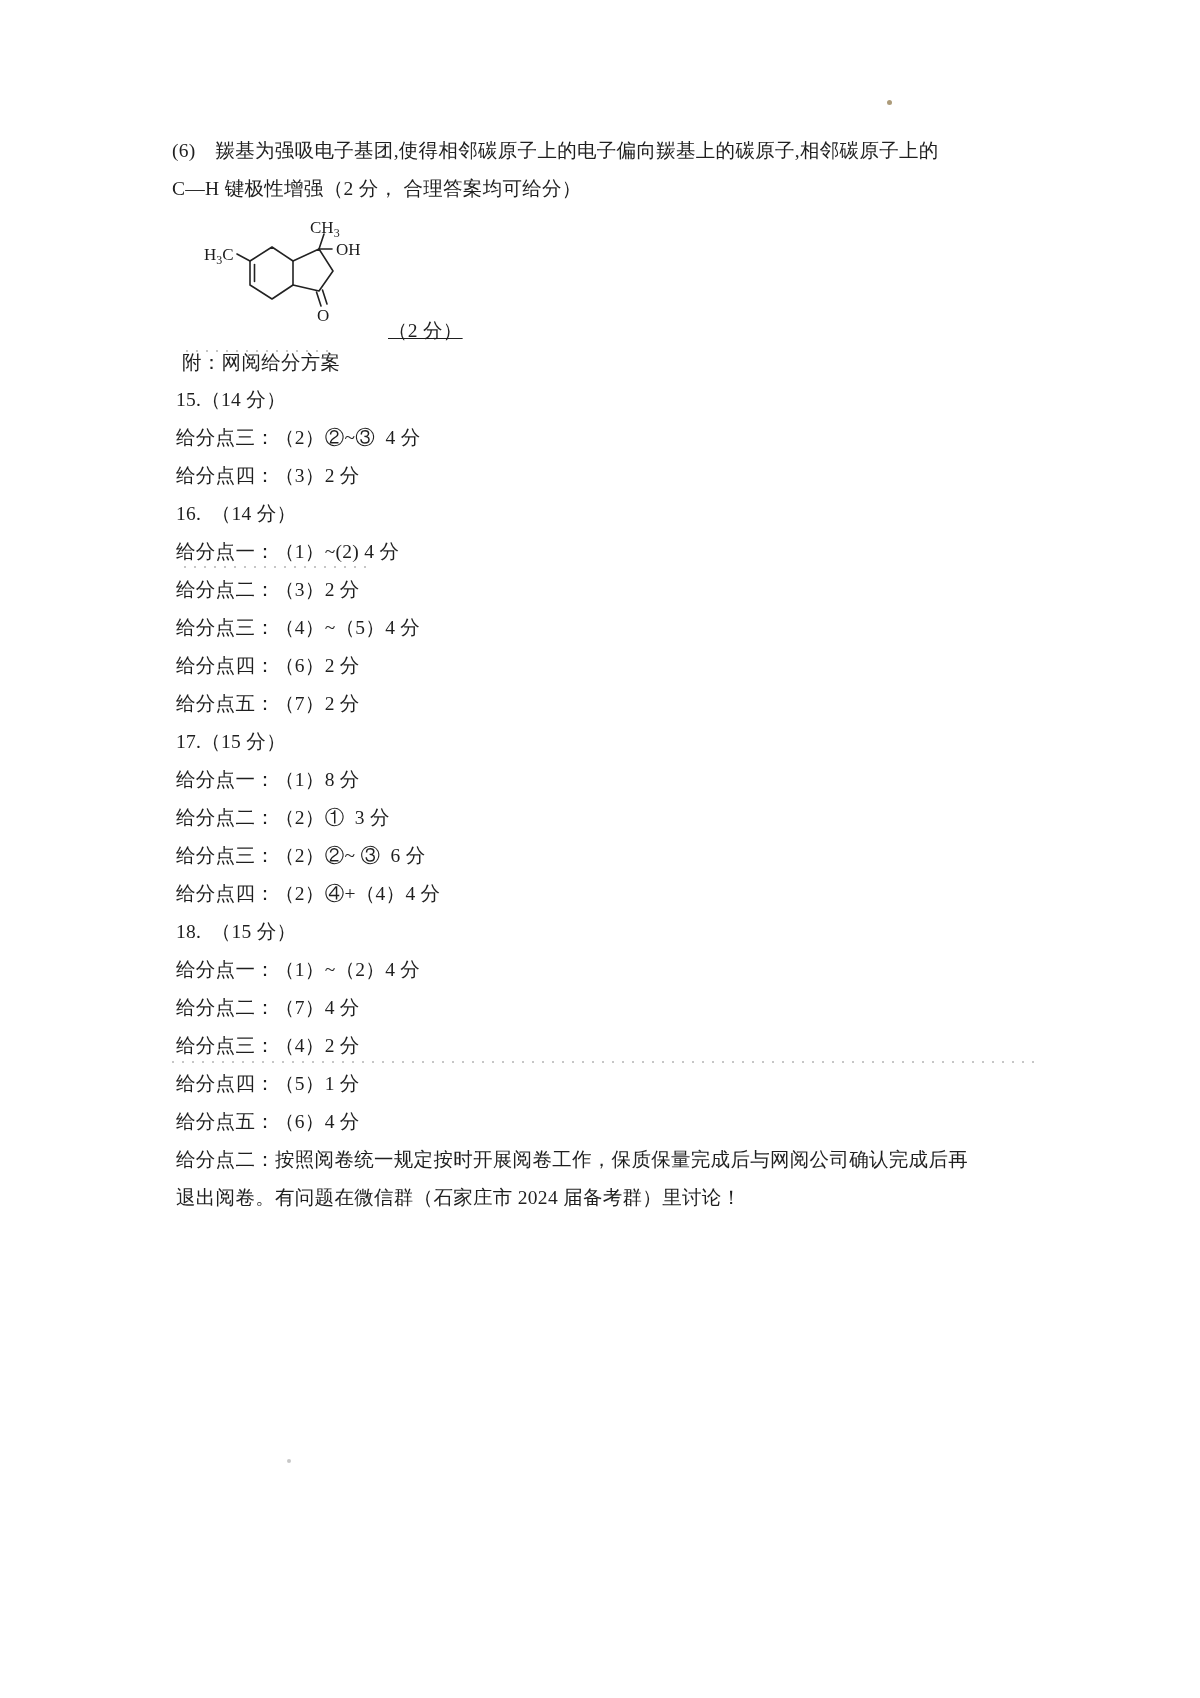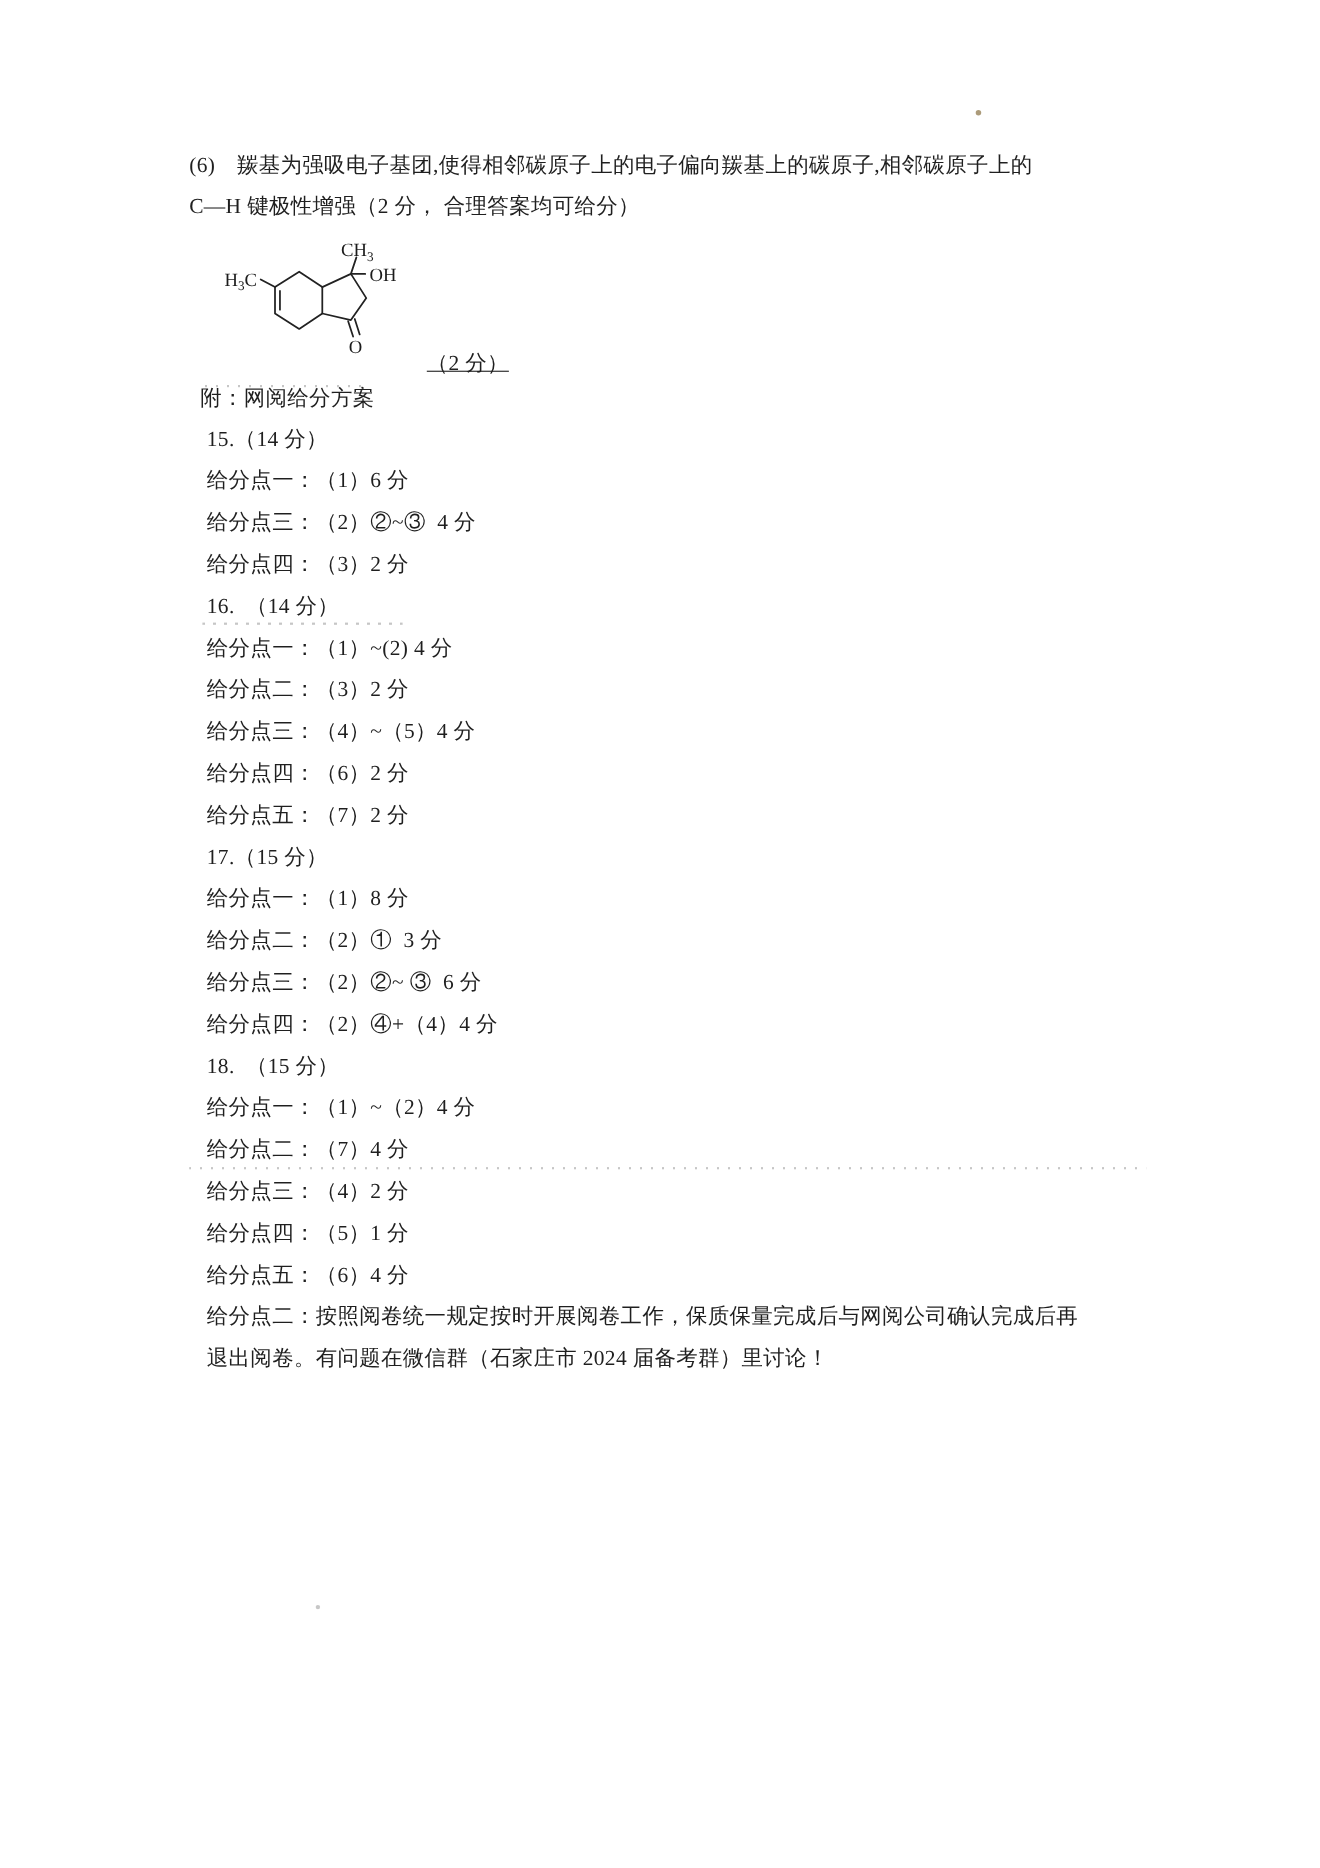--- a/index.html
+++ b/index.html
@@ -36,21 +36,21 @@
     top: 312px;
     text-decoration: underline;
   }
   #scheme-heading {
     position: absolute;
     left: 182px;
     top: 344px;
   }
   #scheme-block {
     position: absolute;
-    left: 188px;
+    left: 176px;
     top: 381px;
     width: 880px;
   }
   .dotted {
     position: absolute;
     height: 2px;
     background-image: repeating-linear-gradient(to right, #c6c6c6 0 2px, transparent 2px 10px);
   }
   #dotted-sep-1 { left: 186px; top: 350px; width: 150px; }
   #dotted-sep-2 { left: 184px; top: 566px; width: 182px; }
@@ -91,21 +91,20 @@
   <div id="score-note" class="line">（2 分）</div>
 
   <div id="dotted-sep-1" class="dotted"></div>
   <div id="dotted-sep-2" class="dotted"></div>
   <div id="dotted-sep-3" class="dotted"></div>
 
   <div id="scheme-heading" class="line">附：网阅给分方案</div>
 
   <div id="scheme-block">
     <div class="line">15.（14 分）</div>
-    <div class="line">给分点一：（1）6 分</div>
     <div class="line">给分点三：（2）②~③  4 分</div>
     <div class="line">给分点四：（3）2 分</div>
 
     <div class="line">16.  （14 分）</div>
     <div class="line">给分点一：（1）~(2) 4 分</div>
     <div class="line">给分点二：（3）2 分</div>
     <div class="line">给分点三：（4）~（5）4 分</div>
     <div class="line">给分点四：（6）2 分</div>
     <div class="line">给分点五：（7）2 分</div>
 

